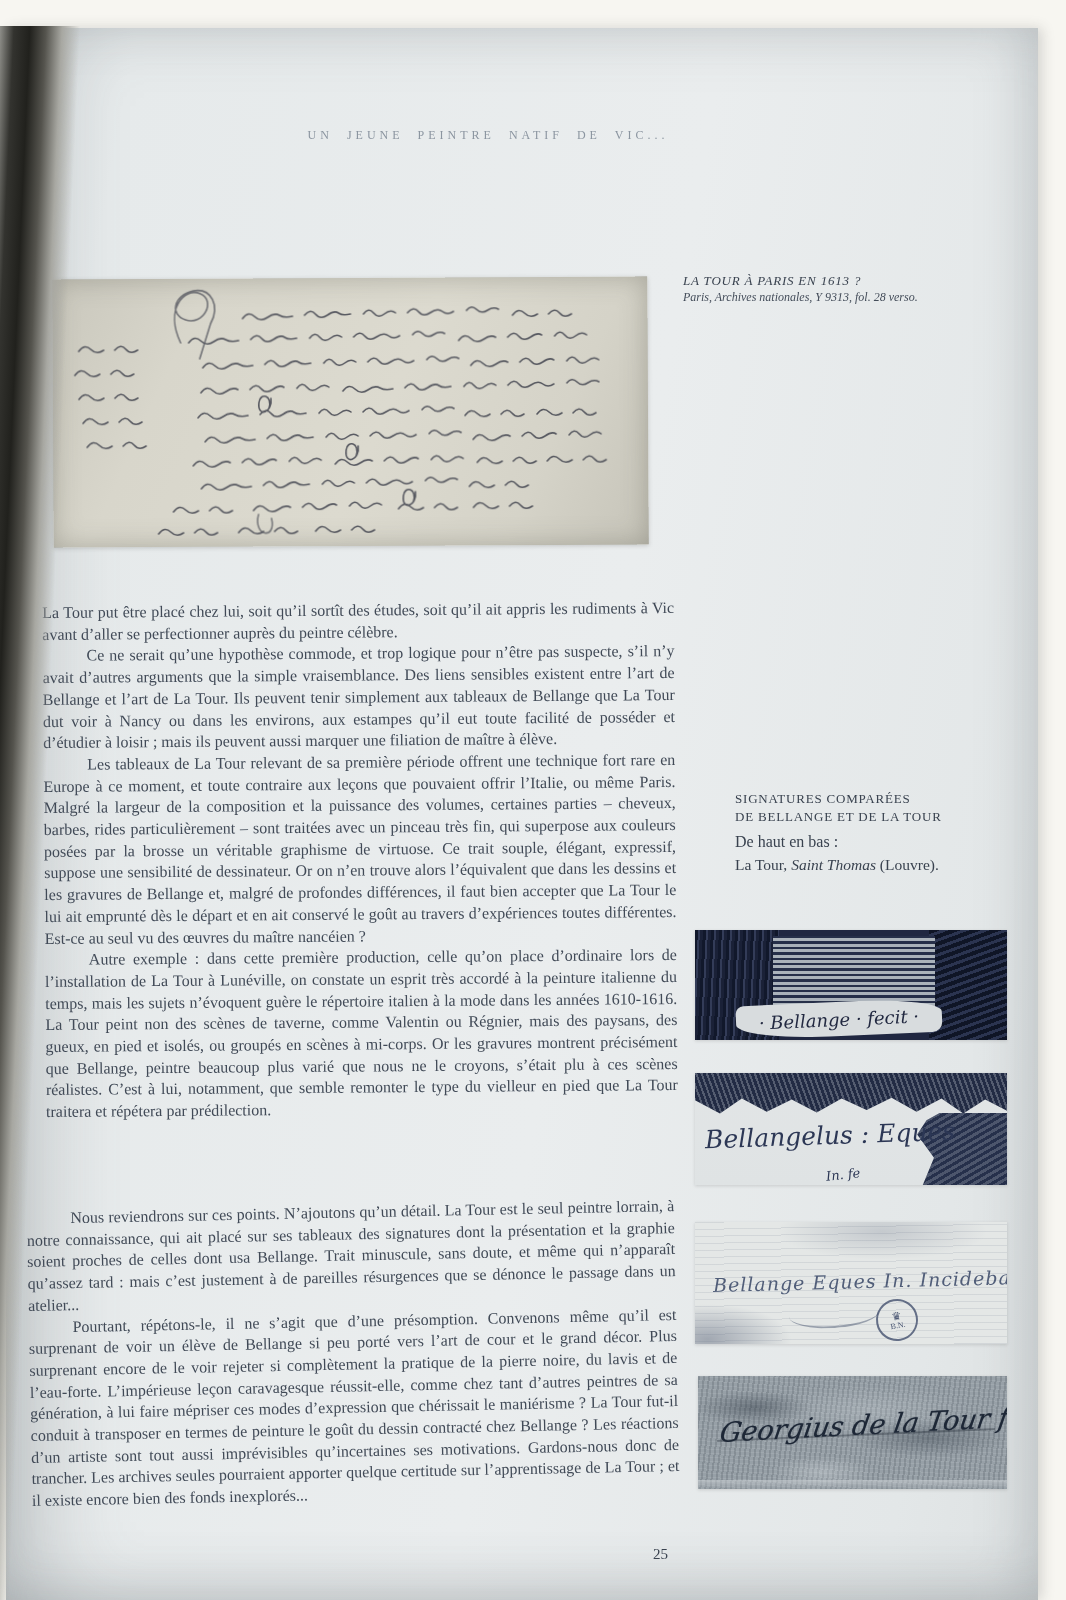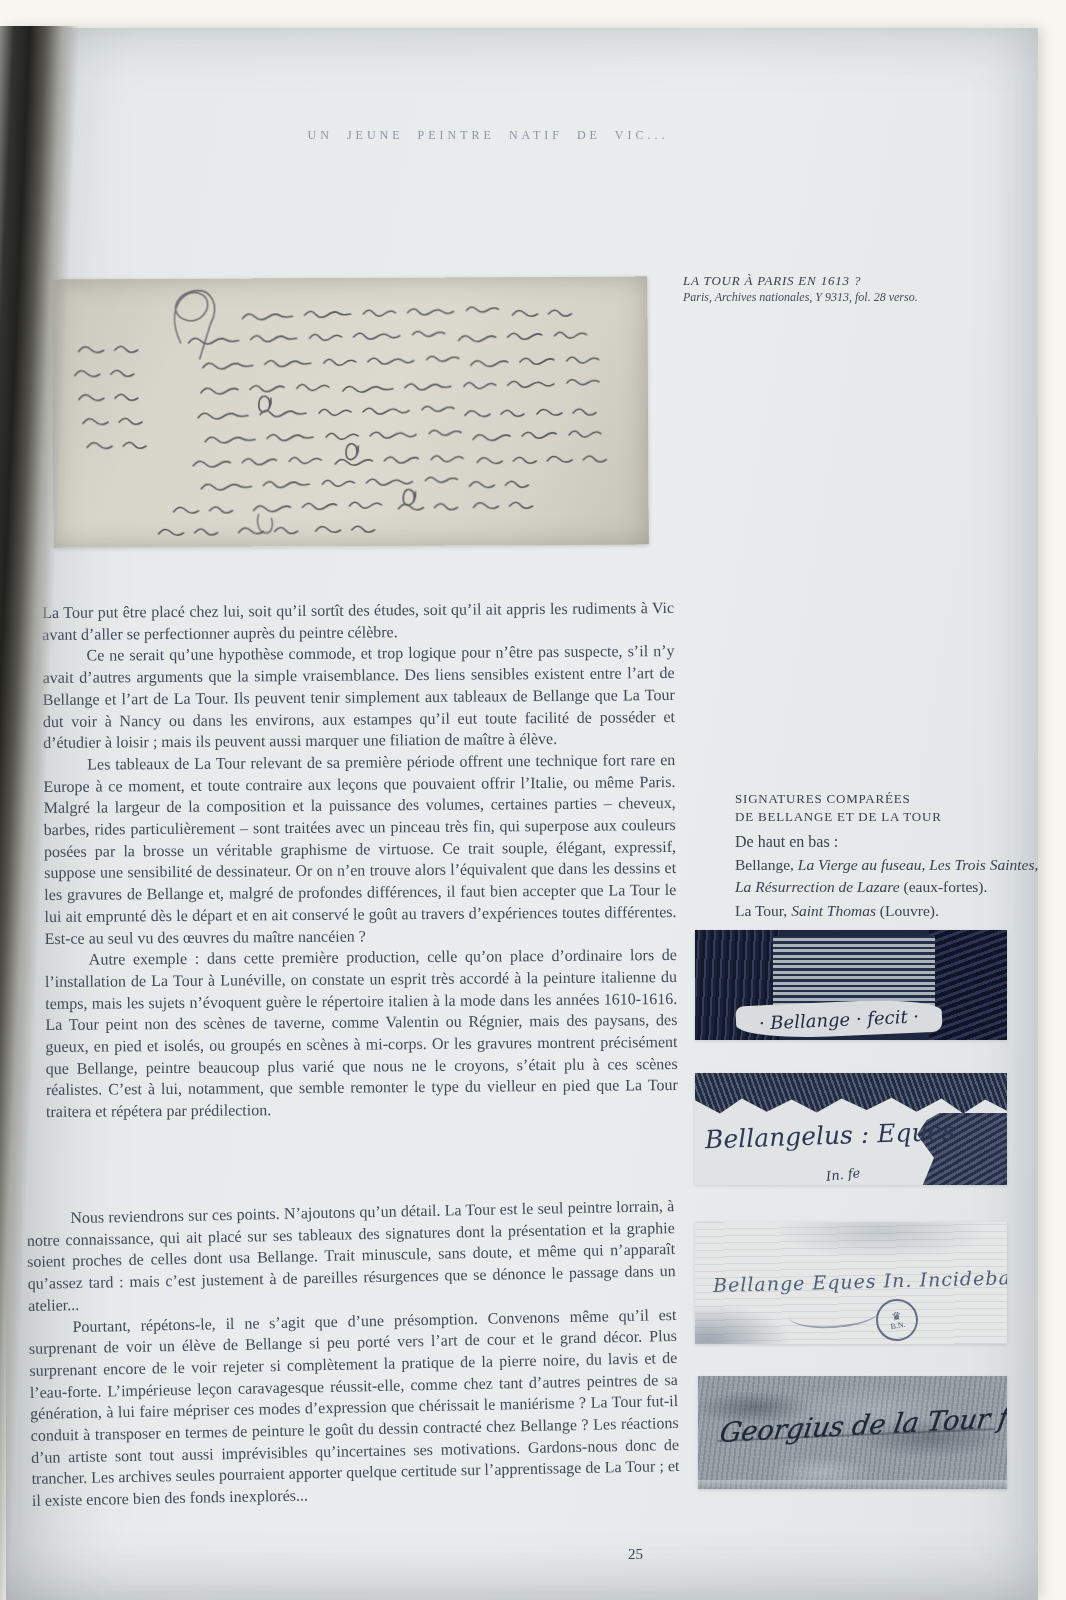--- a/index.html
+++ b/index.html
@@ -93,21 +93,21 @@
       radial-gradient(ellipse 140px 36px at 55% 30%,rgba(222,228,232,.22),transparent 70%),
       repeating-linear-gradient(97deg,rgba(18,26,36,.14) 0 2px,transparent 2px 5px),
       repeating-linear-gradient(4deg,rgba(240,244,246,.10) 0 1px,transparent 1px 4px);}
   .sig4::before{content:"";position:absolute;left:6%;right:4%;top:58px;height:2px;
     background:rgba(25,33,46,.35);transform:rotate(-2.5deg);}
   .sig4::after{content:"";position:absolute;left:0;right:0;bottom:0;height:9px;
     background:linear-gradient(180deg,rgba(210,215,218,.55),rgba(150,158,164,.2));}
   .sig4 .script{position:absolute;left:22px;top:32px;font-size:27px;color:#1d2736;
     transform:rotate(-3deg) skewX(-12deg);text-shadow:0 0 1px rgba(29,39,54,.6);}
   
-  .page-number{position:absolute;left:622px;top:1518px;width:40px;text-align:left;
+  .page-number{position:absolute;left:622px;top:1518px;width:40px;text-align:right;
     font-size:15px;color:#39424f;}
 </style>
 </head>
 <body>
 
 <div class="page">
 
   <div class="running-head">UN JEUNE PEINTRE NATIF DE VIC...</div>
 
   <figure class="manuscript">
@@ -173,21 +173,20 @@
 
   <div class="bodyblock body-b">
     <p>Nous reviendrons sur ces points. N’ajoutons qu’un détail. La Tour est le seul peintre lorrain, à notre connaissance, qui ait placé sur ses tableaux des signatures dont la présentation et la graphie soient proches de celles dont usa Bellange. Trait minuscule, sans doute, et même qui n’apparaît qu’assez tard : mais c’est justement à de pareilles résurgences que se dénonce le passage dans un atelier...</p>
     <p>Pourtant, répétons-le, il ne s’agit que d’une présomption. Convenons même qu’il est surprenant de voir un élève de Bellange si peu porté vers l’art de cour et le grand décor. Plus surprenant encore de le voir rejeter si complètement la pratique de la pierre noire, du lavis et de l’eau-forte. L’impérieuse leçon caravagesque réussit-elle, comme chez tant d’autres peintres de sa génération, à lui faire mépriser ces modes d’expression que chérissait le maniérisme ? La Tour fut-il conduit à transposer en termes de peinture le goût du dessin contracté chez Bellange ? Les réactions d’un artiste sont tout aussi imprévisibles qu’incertaines ses motivations. Gardons-nous donc de trancher. Les archives seules pourraient apporter quelque certitude sur l’apprentissage de La Tour ; et il existe encore bien des fonds inexplorés...</p>
   </div>
 
   <div class="cap cap-signatures">
     <div class="cap-title">SIGNATURES COMPARÉES</div>
     <div class="cap-title">DE BELLANGE ET DE LA TOUR</div>
     <div class="cap-intro">De haut en bas :</div>
-    <div class="cap-body"><span>Bellange, </span><i>La Vierge au fuseau, Les Trois Saintes, La Résurrection de Lazare</i><span> (eaux-fortes).</span></div>
     <div class="cap-body"><span>La Tour, </span><i>Saint Thomas</i><span> (Louvre).</span></div>
   </div>
 
   <div class="sig sig1">
     <div class="sig1-streaks"></div>
     <div class="sig1-right"></div>
     <div class="sig1-hatch"></div>
     <div class="sig1-band">
       <span class="script">· Bellange · fecit ·</span>
     </div>

